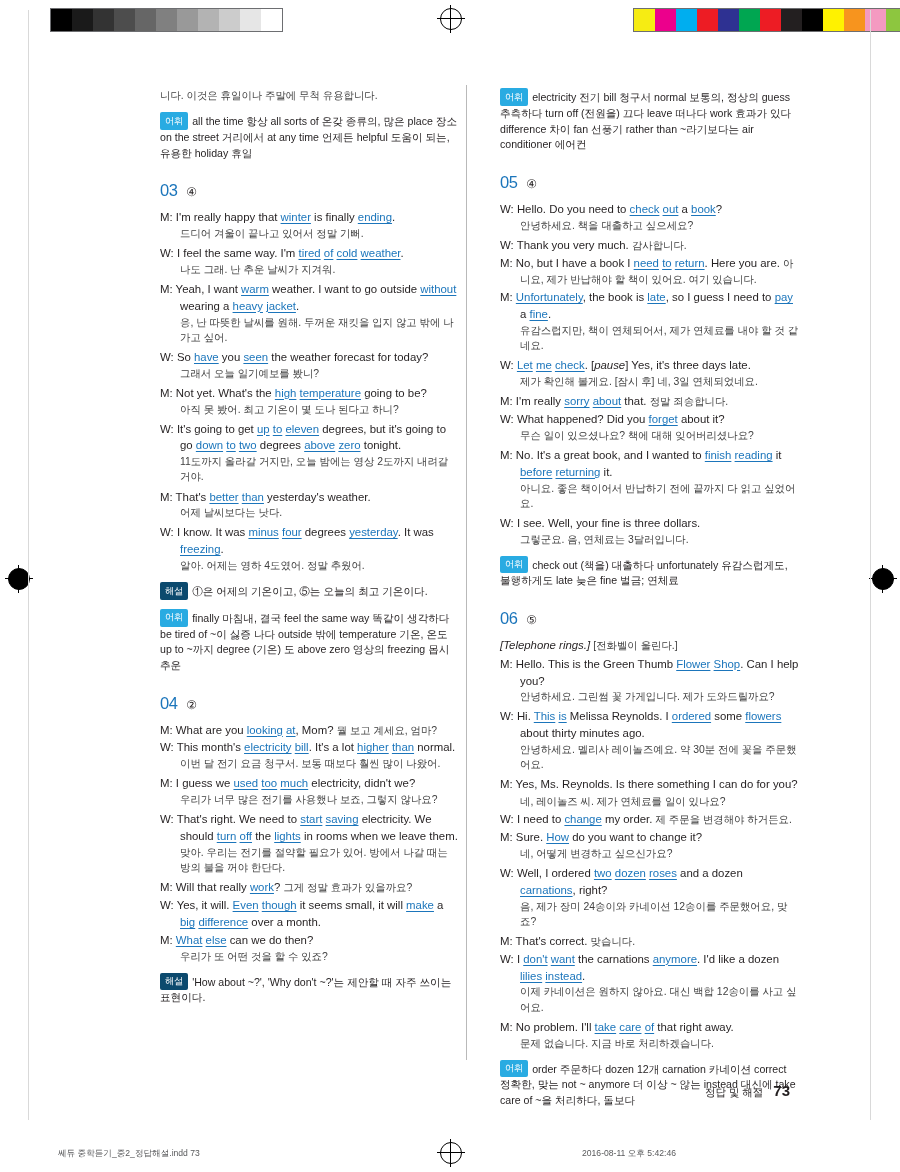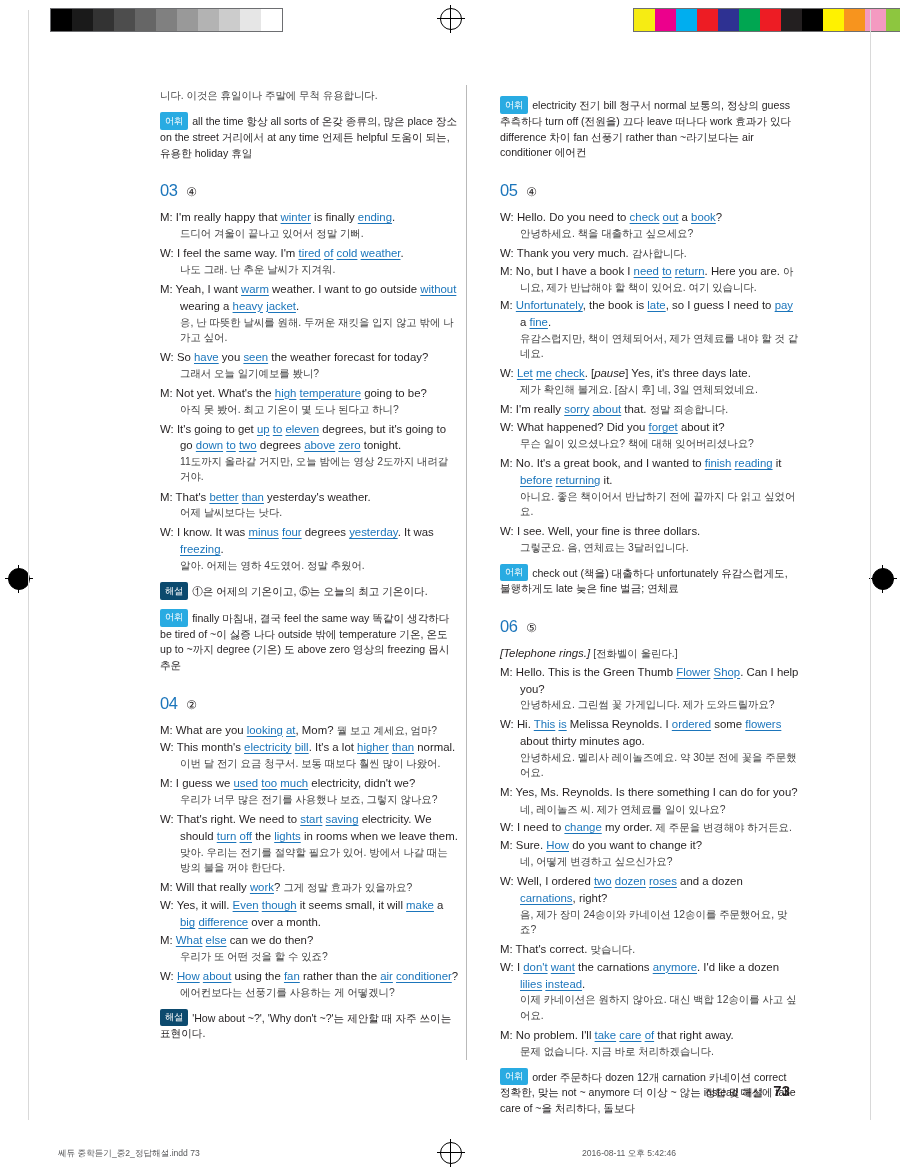--- a/index.html
+++ b/index.html
@@ -27,21 +27,21 @@
 
   
   .page{position:absolute;left:0;top:0;width:728px;height:1172px;}
   .trimline{position:absolute;left:28px;top:10px;width:1px;height:1110px;background:#d9d9d9;}
   .trimline.r{left:870px;}
 
   .col-div{position:absolute;left:466px;top:85px;width:1px;height:975px;background:#b9b9b9;}
 
   .col{position:absolute;top:88px;width:300px;font-size:11.3px;line-height:1.42;}
   .col.left{left:160px;}
-  .col.right{left:500px;margin-top:8px;}
+  .col.right{left:500px;}
 
   
   .kr{color:#404040;font-size:10.4px;line-height:1.45;}
   .en{color:#231f20;font-size:11.4px;line-height:1.48;}
   .u{ text-decoration:underline; text-underline-offset:2px;}
   .blue{color:#1b75bb;}
   .blue.u{text-decoration:underline;}
   .spk{font-weight:400;}
   .dlg{margin:0 0 1px 0;padding-left:20px;text-indent:-20px;}
   .dlg .kr{display:block;padding-left:0;text-indent:0;margin-top:0px;}
@@ -193,24 +193,20 @@
         <span class="spk">M:</span> Will that really <span class="blue u">work</span>?
         <span class="kr" style="display:inline">그게 정말 효과가 있을까요?</span>
       </div>
       <div class="dlg en">
         <span class="spk">W:</span> Yes, it will. <span class="blue u">Even</span> <span class="blue u">though</span> it seems small, it will <span class="blue u">make</span> a <span class="blue u">big</span> <span class="blue u">difference</span> over a month.
       </div>
       <div class="dlg en">
         <span class="spk">M:</span> <span class="blue u">What</span> <span class="blue u">else</span> can we do then?
         <span class="kr kline">우리가 또 어떤 것을 할 수 있죠?</span>
       </div>
-      <div class="dlg en">
-        <span class="spk">W:</span> <span class="blue u">How</span> <span class="blue u">about</span> using the <span class="blue u">fan</span> rather than the <span class="blue u">air</span> <span class="blue u">conditioner</span>?
-        <span class="kr kline">에어컨보다는 선풍기를 사용하는 게 어떻겠니?</span>
-      </div>
     </div>
 
     <div class="tagline">
       <span class="tag hae">해설</span><span>'How about ~?', 'Why don't ~?'는 제안할 때 자주 쓰이는 표현이다.</span>
     </div>
 
   </div>
 
   <div class="col right">
 

